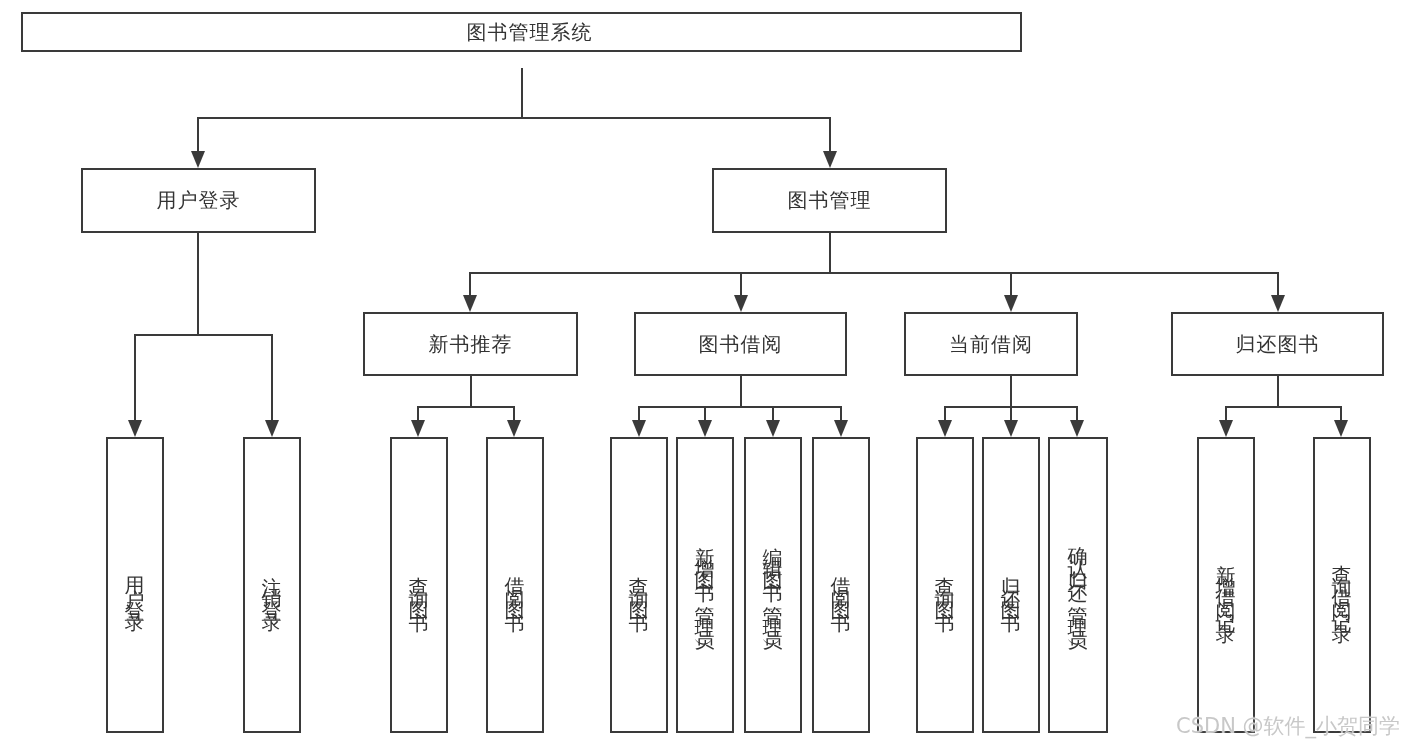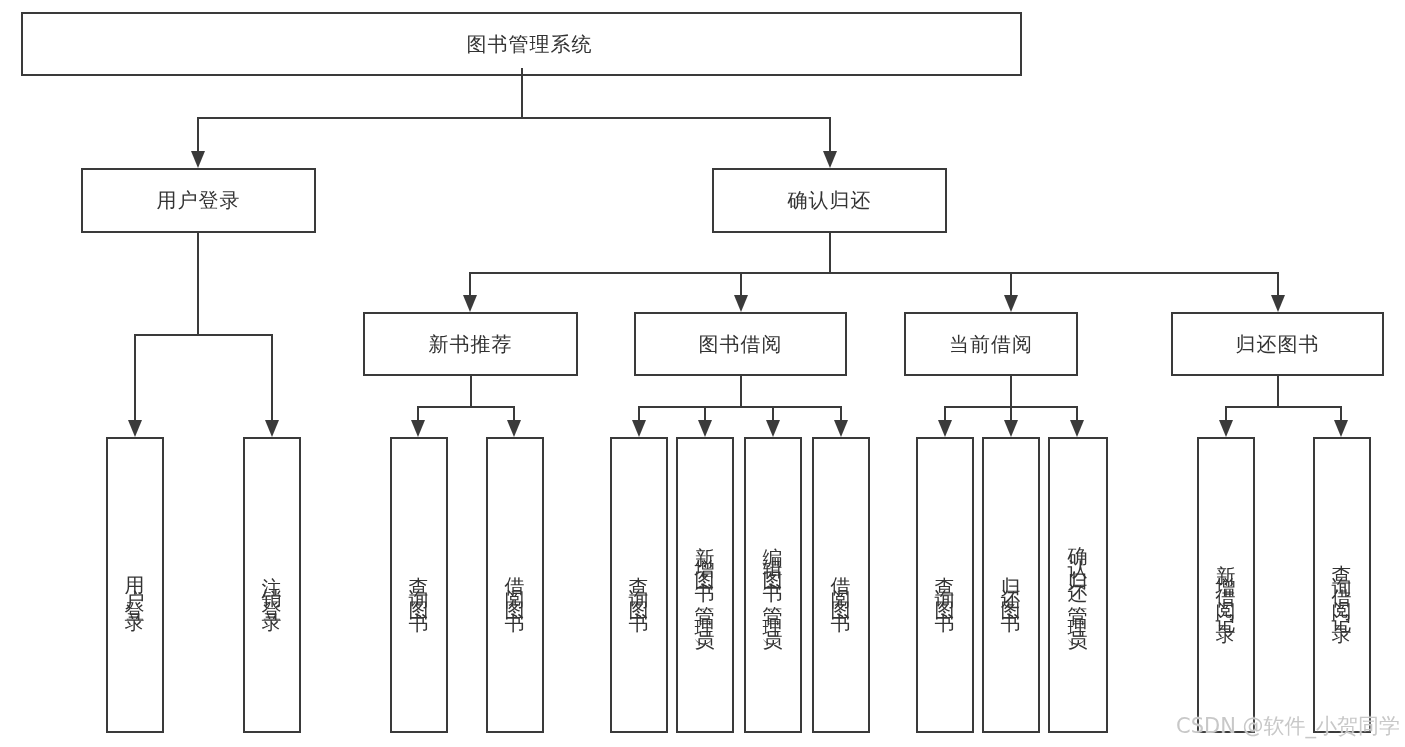--- a/index.html
+++ b/index.html
@@ -59,36 +59,36 @@
     white-space: nowrap;
     text-shadow: 0 0 2px #ffffff;
     z-index: 5;
   }
 </style>
 </head>
 <body>
 
 <div class="stage">
 
-  <div class="node" style="left:21px; top:12px; width:1001px; height:64px;padding-left:16px;">
+  <div class="node" style="left:21px; top:12px; width:1001px; height:40px;padding-left:16px;">
     <span class="hlabel">图书管理系统</span>
   </div>
 
   <div class="ln v" style="left:521px; top:68px; height:50px;"></div>
   <div class="ln h" style="left:197px; top:117px; width:634px;"></div>
   <div class="ln v" style="left:197px; top:117px; height:36px;"></div>
   <div class="ar" style="left:191px; top:151px;"></div>
   <div class="ln v" style="left:829px; top:117px; height:36px;"></div>
   <div class="ar" style="left:823px; top:151px;"></div>
 
   <div class="node" style="left:81px; top:168px; width:235px; height:65px;">
     <span class="hlabel">用户登录</span>
   </div>
   <div class="node" style="left:712px; top:168px; width:235px; height:65px;">
-    <span class="hlabel">确认归还</span>
+    <span class="hlabel">图书管理</span>
   </div>
 
   <div class="ln v" style="left:197px; top:233px; height:103px;"></div>
   <div class="ln h" style="left:134px; top:334px; width:139px;"></div>
   <div class="ln v" style="left:134px; top:334px; height:87px;"></div>
   <div class="ar" style="left:128px; top:420px;"></div>
   <div class="ln v" style="left:271px; top:334px; height:87px;"></div>
   <div class="ar" style="left:265px; top:420px;"></div>
 
   <div class="ln v" style="left:829px; top:233px; height:41px;"></div>

